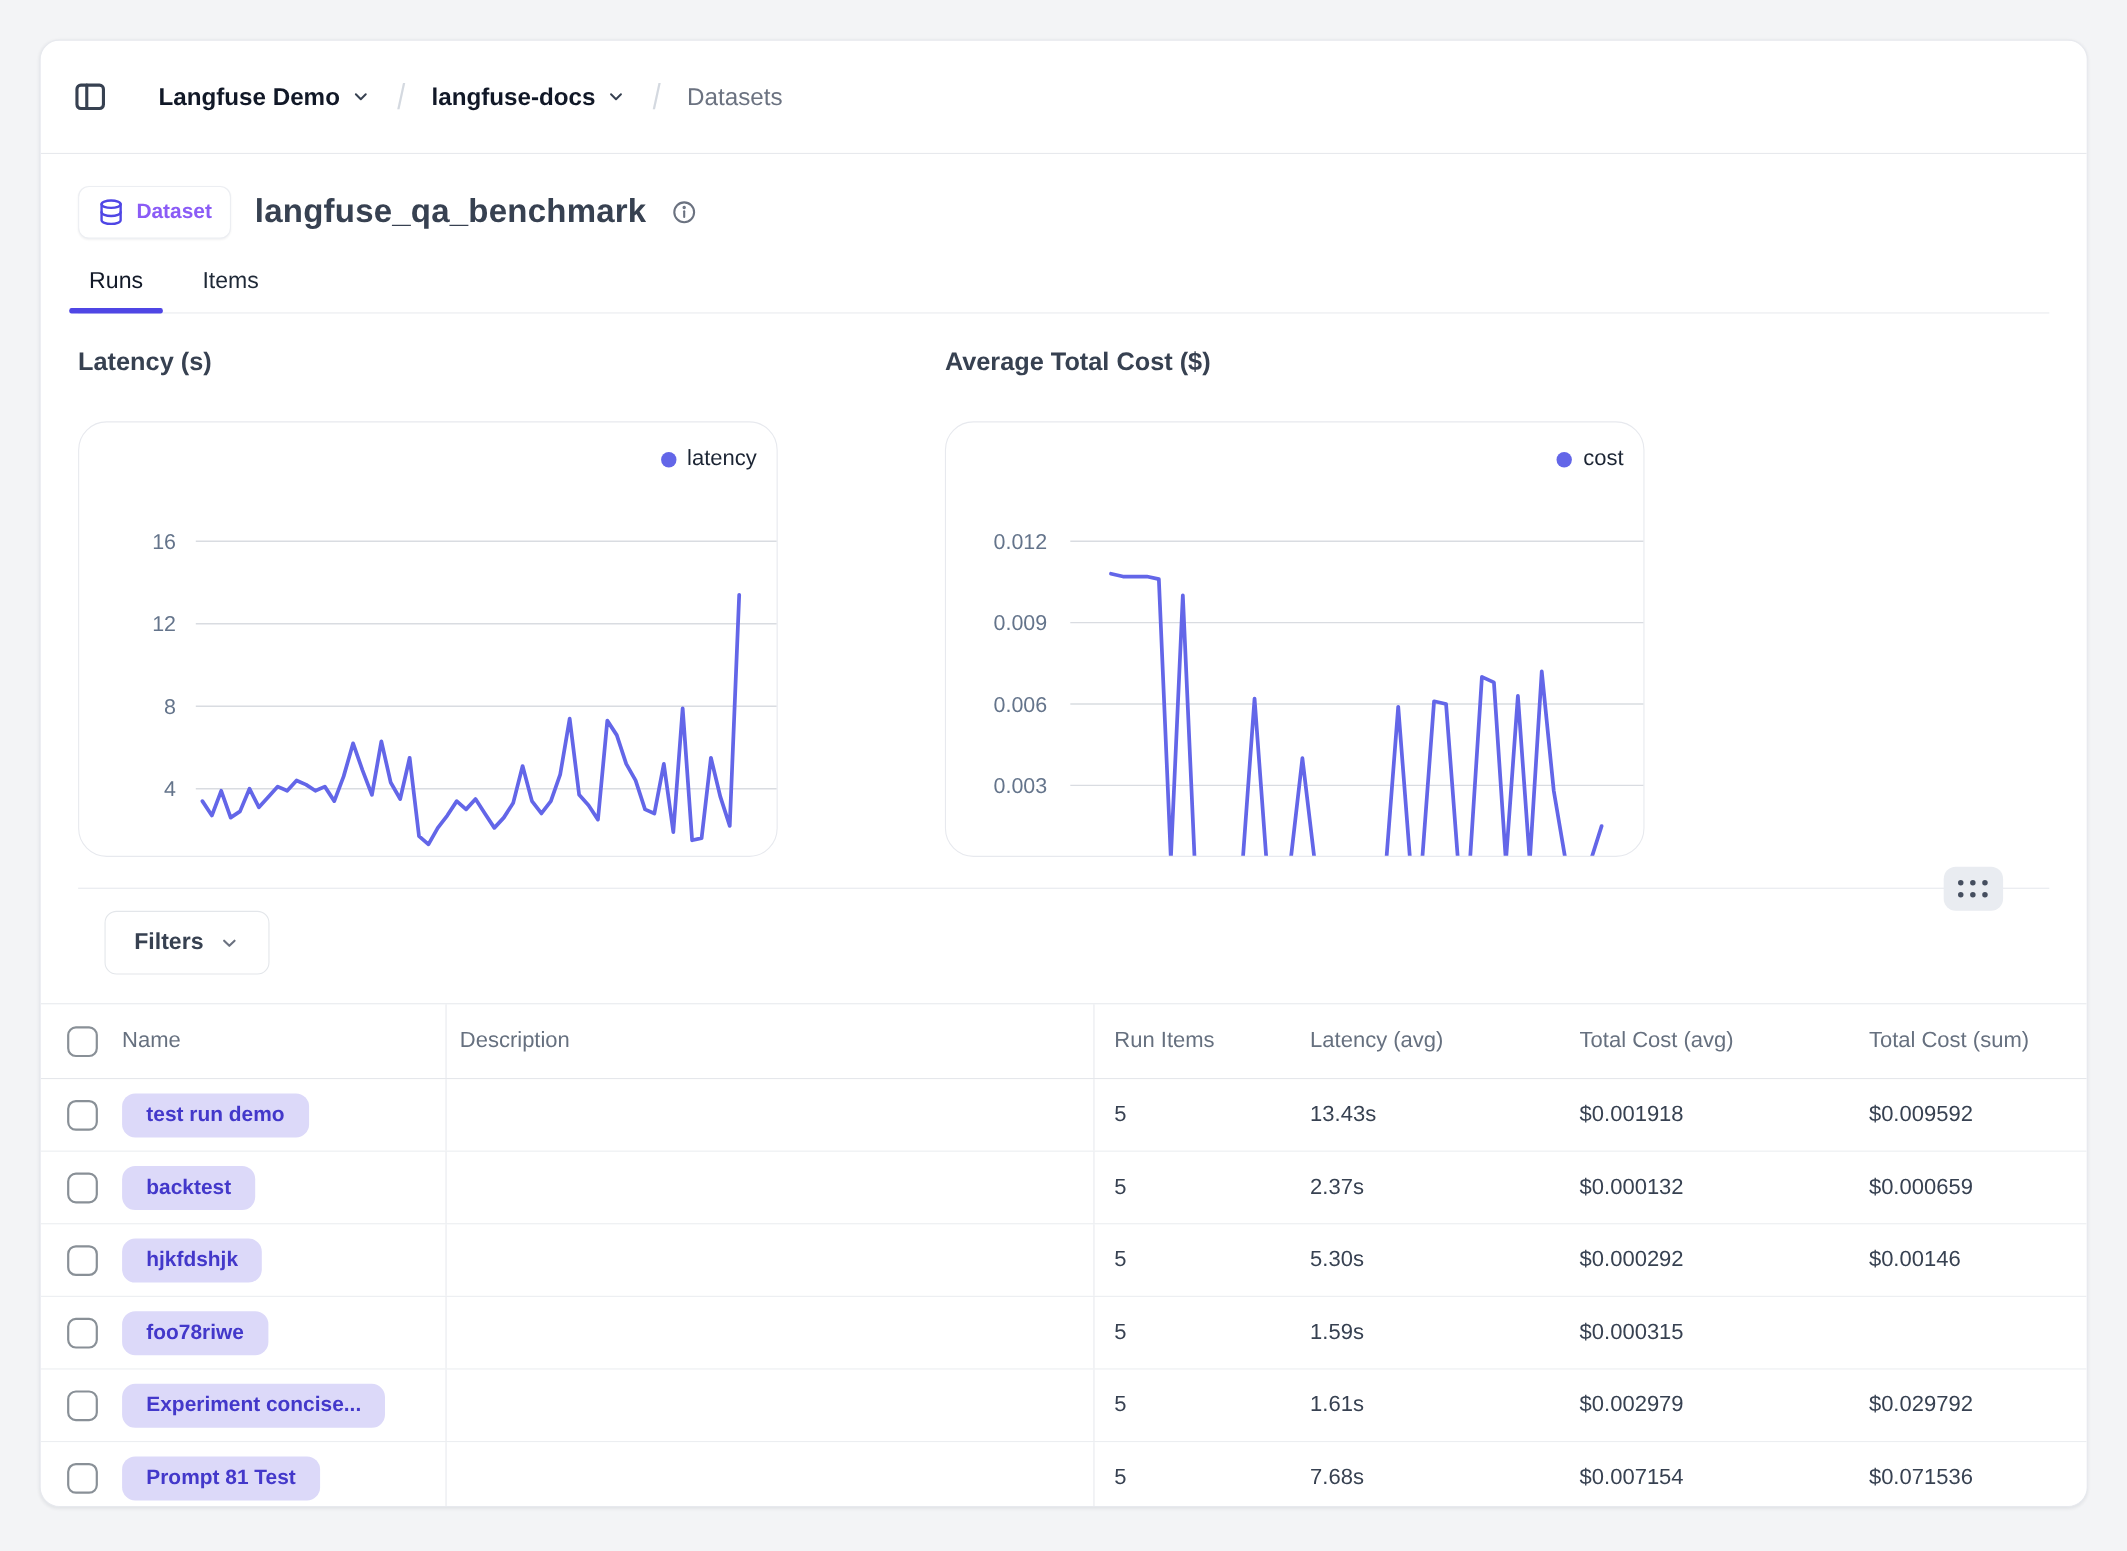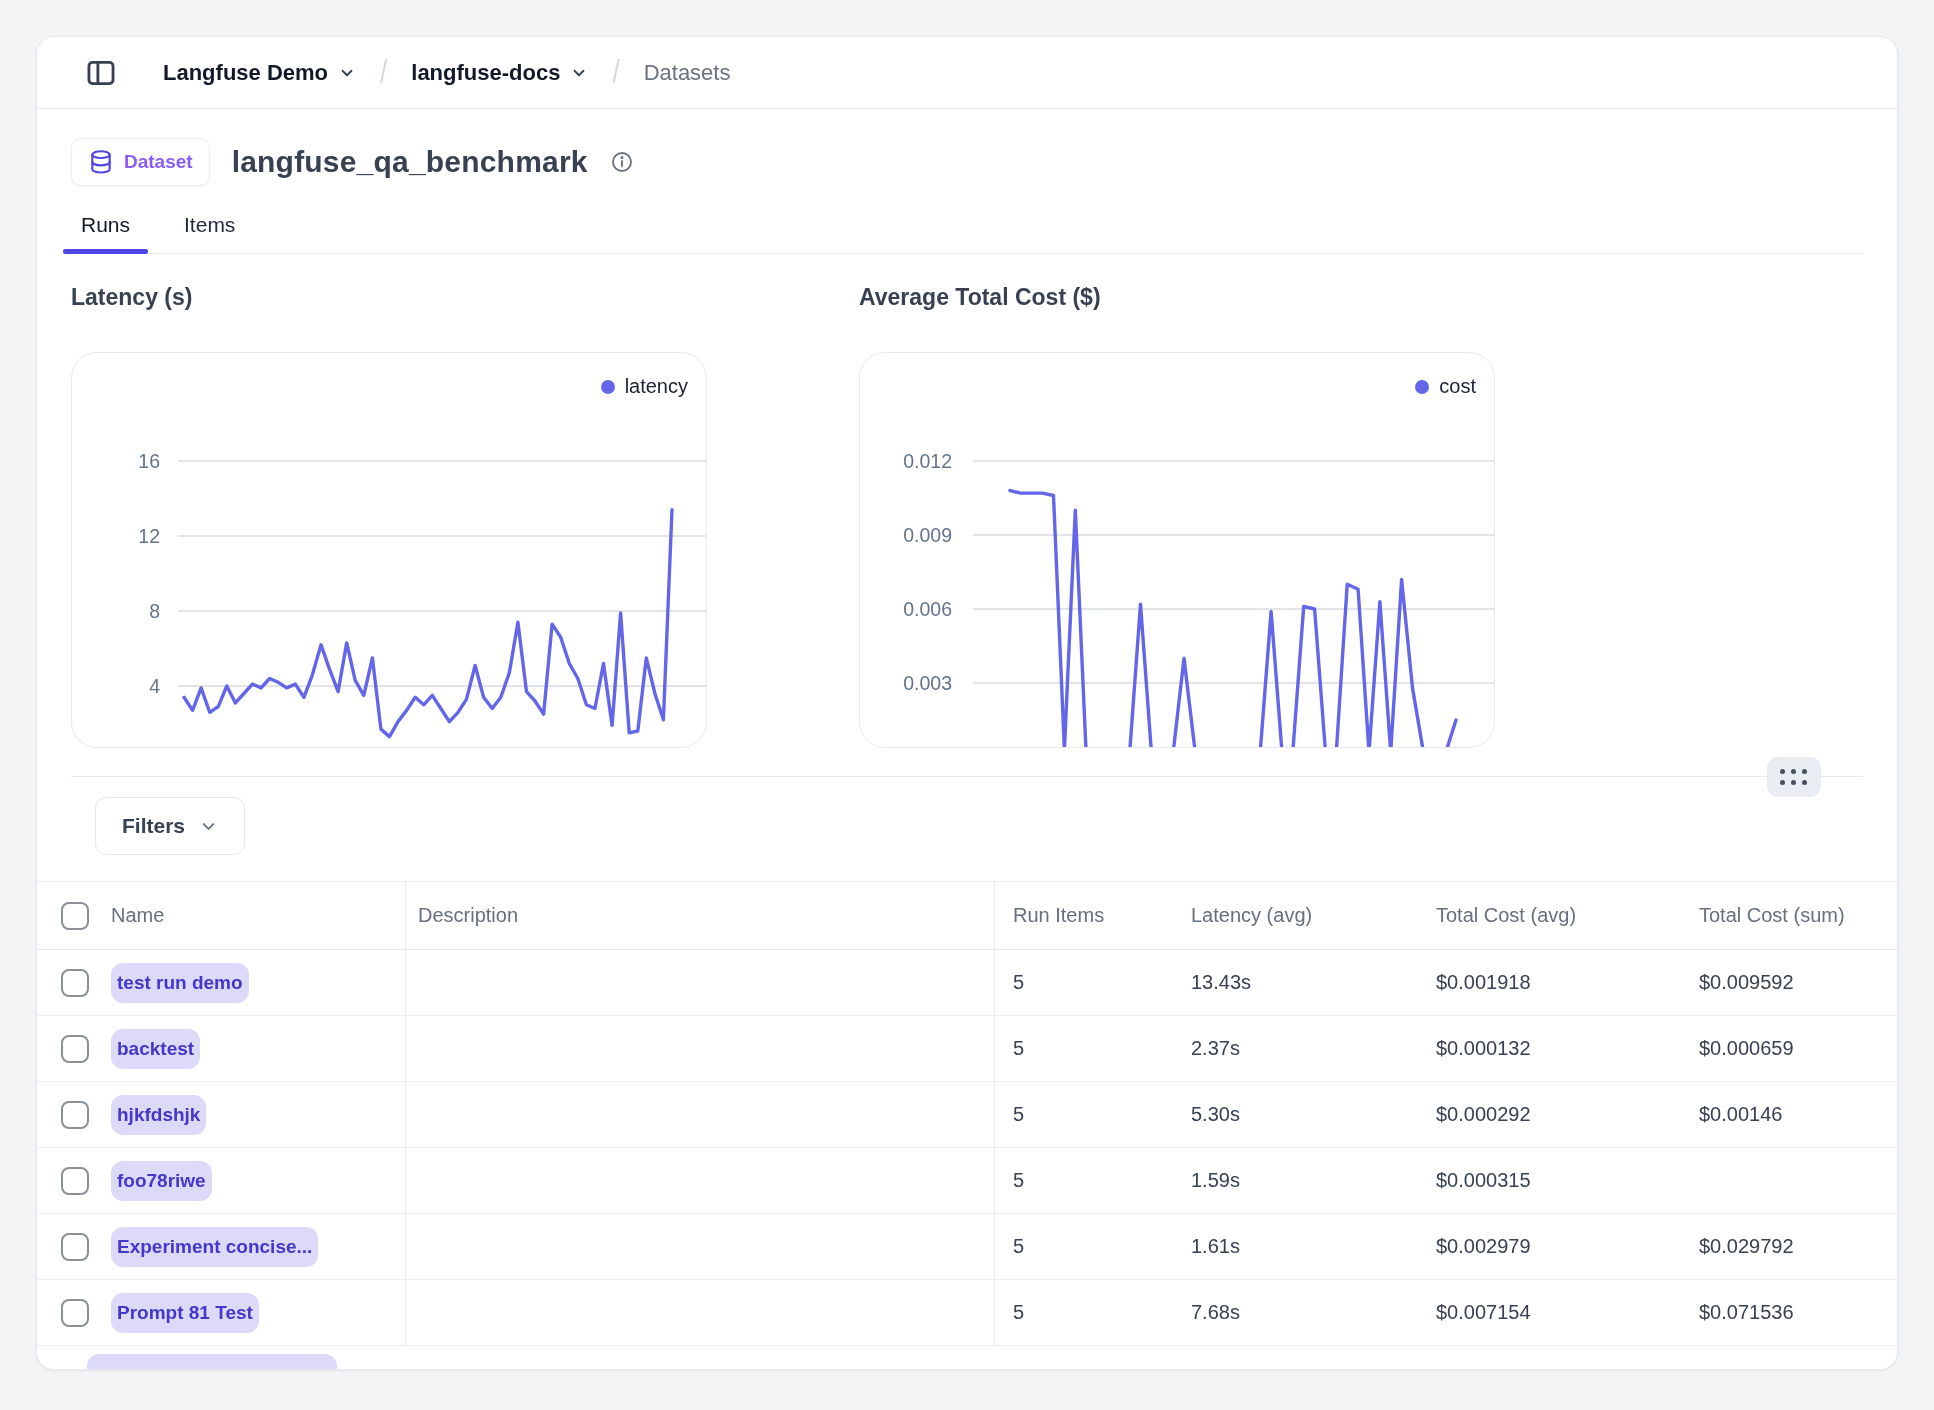--- a/index.html
+++ b/index.html
@@ -15,23 +15,23 @@
     left: 36px; top: 36px;
     width: 1862px; height: 1334px;
     background: #ffffff;
     border: 1px solid #e7e9ee;
     border-radius: 18px;
     box-shadow: 0 1px 3px rgba(16,24,40,.07);
     overflow: hidden;
   }
   
   .topbar {
-    height: 72px;
+    height: 103px;
     display: flex; align-items: center;
-    padding: 0 44px;
+    padding: 0 25px;
     border-bottom: 1px solid #e7e9ed;
   }
   .panel-btn { width: 40px; height: 40px; display:flex; align-items:center; justify-content:center; border-radius:8px; cursor:pointer; }
   .crumbs { display:flex; align-items:center; margin-left: 42px; font-size: 22px; }
   .crumb-link { display:flex; align-items:center; gap: 10px; font-weight: 600; color:#111827; cursor:pointer; }
   .crumb-sep { color:#d4d9e0; font-size: 26px; font-weight: 300; margin: 0 24px; transform: scaleY(1.25); }
   .crumb-current { color:#6b7280; font-weight: 400; }
   .chev { display:inline-block; }
   
   .content { padding: 0 34px; }
@@ -101,21 +101,21 @@
   .t-cell.runitems { border-left: 1px solid #e8eaee; }
   .t-head .t-cell { color:#66707f; font-weight: 500; font-size: 20px; }
   .checkbox {
     width: 28px; height: 28px; flex: 0 0 28px;
     border: 2px solid #899097; border-radius: 8px; background:#fff; cursor:pointer;
   }
   .name-badge {
     display:inline-block;
     background:#dcd9f9; color:#4338ca;
     font-size: 19px; font-weight: 700;
-    padding: 9px 6px; border-radius: 12px;
+    padding: 9px 22px; border-radius: 12px;
     cursor: pointer; white-space: nowrap;
   }
   .partial-row { display:grid; grid-template-columns: 368px 1fr; align-items:start; height: 40px; }
   .partial-badge { width: 250px; height: 38px; background:#dcd9f9; border-radius: 12px; margin-left: 50px; margin-top: 8px; }
   svg.icon { display:block; }
 </style>
 </head>
 <body>
 
 <div class="card">

